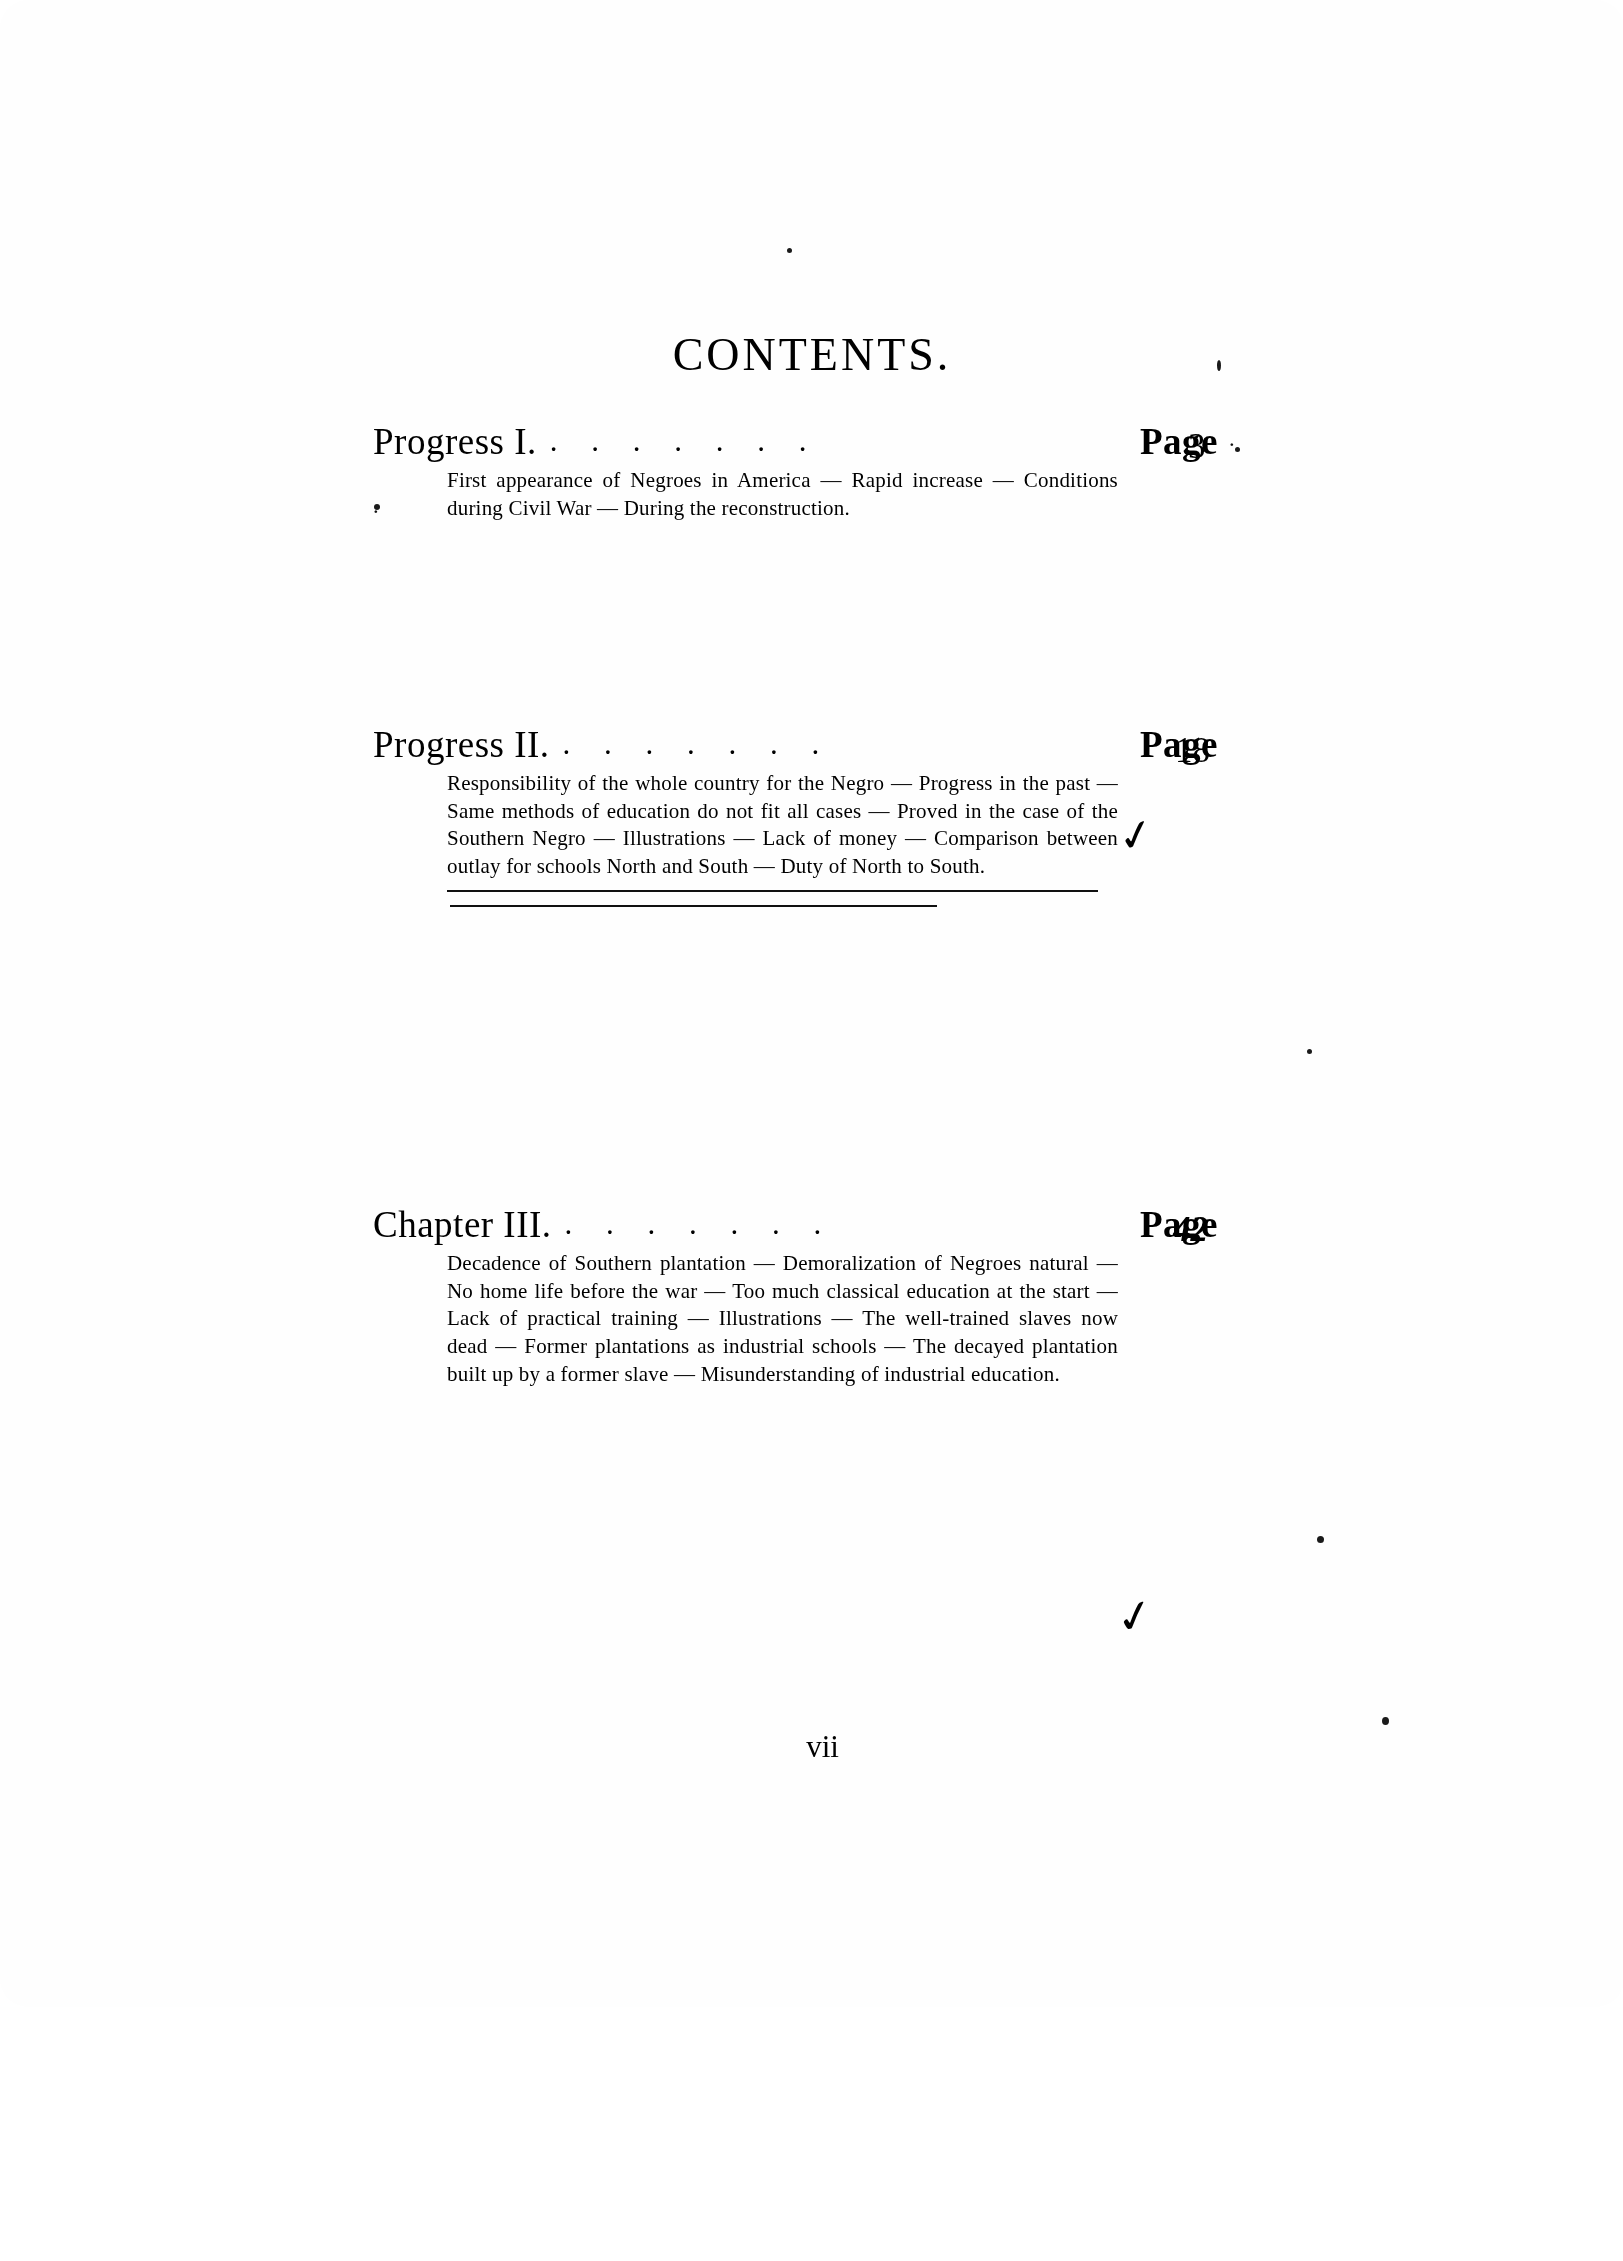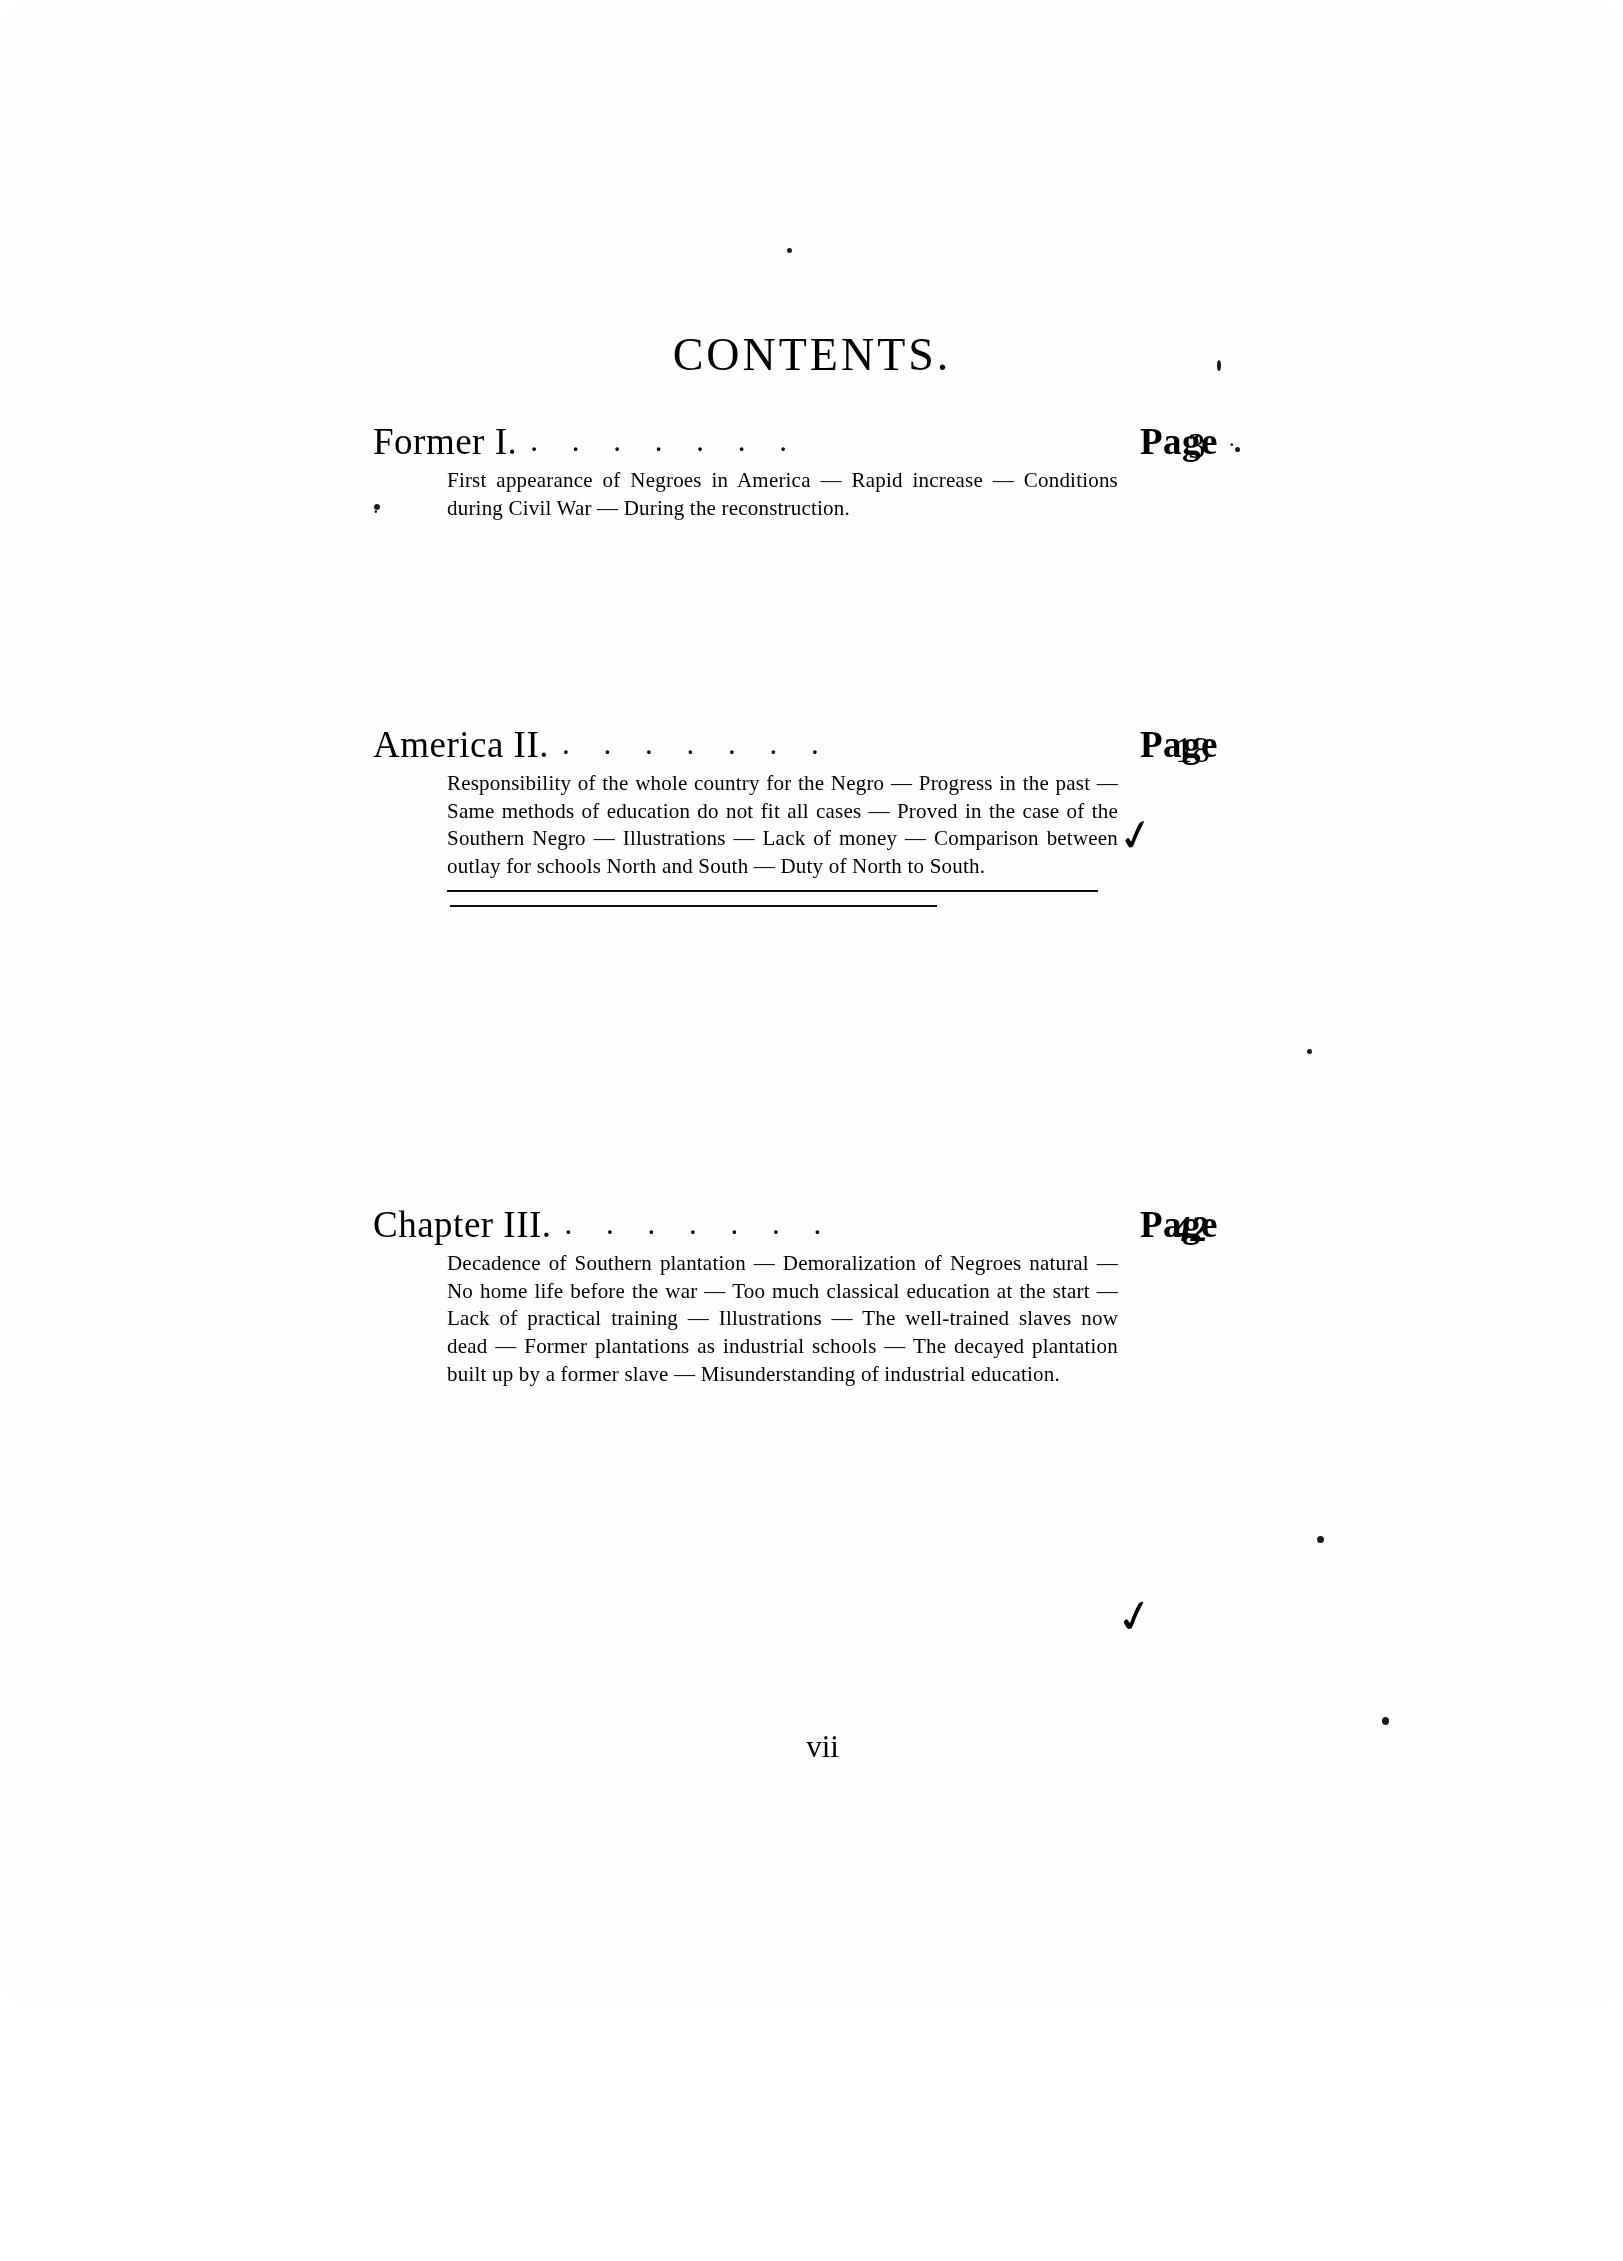--- a/index.html
+++ b/index.html
@@ -127,33 +127,33 @@
   <div class="speck" style="left:1307px; top:1049px; width:5px; height:5px;"></div>
   <div class="speck" style="left:1317px; top:1536px; width:7px; height:7px;"></div>
   <div class="speck" style="left:1382px; top:1717px; width:7px; height:8px;"></div>
 
   <div class="heading">
     <span>CONTENTS.</span>
   </div>
 
   <div class="entry" style="top:420px;">
     <div class="line1">
-      <span class="chap">Former I.</span>
+      <span class="chap">Progress I.</span>
       <span class="leaders">. . . . . . .</span>
       <span class="pageword">Page</span>
     </div>
     <div class="desc">First appearance of Negroes in America — Rapid increase — Conditions during Civil War — During the reconstruction.</div>
   </div>
   <div class="pagenum" style="left:1188px; top:427px;">3</div>
   <div class="tickmark" style="left:1228px; top:432px;">·</div>
   <div class="tickmark" style="left:372px; top:499px;">·</div>
 
   <div class="entry" style="top:723px;">
     <div class="line1">
-      <span class="chap">America II.</span>
+      <span class="chap">Progress II.</span>
       <span class="leaders">. . . . . . .</span>
       <span class="pageword">Page</span>
     </div>
     <div class="desc">Responsibility of the whole country for the Negro — Progress in the past — Same methods of education do not fit all cases — Proved in the case of the Southern Negro — Illustrations — Lack of money — Comparison between outlay for schools North and South — Duty of North to South.</div>
   </div>
   <div class="pagenum" style="left:1175px; top:731px;">18</div>
   <div class="check" style="left:1118px; top:810px; font-size:43px;">✓</div>
   <div class="underline" style="left:447px; top:890px; width:651px;"></div>
   <div class="underline" style="left:450px; top:905px; width:487px; height:1.5px;"></div>
 

